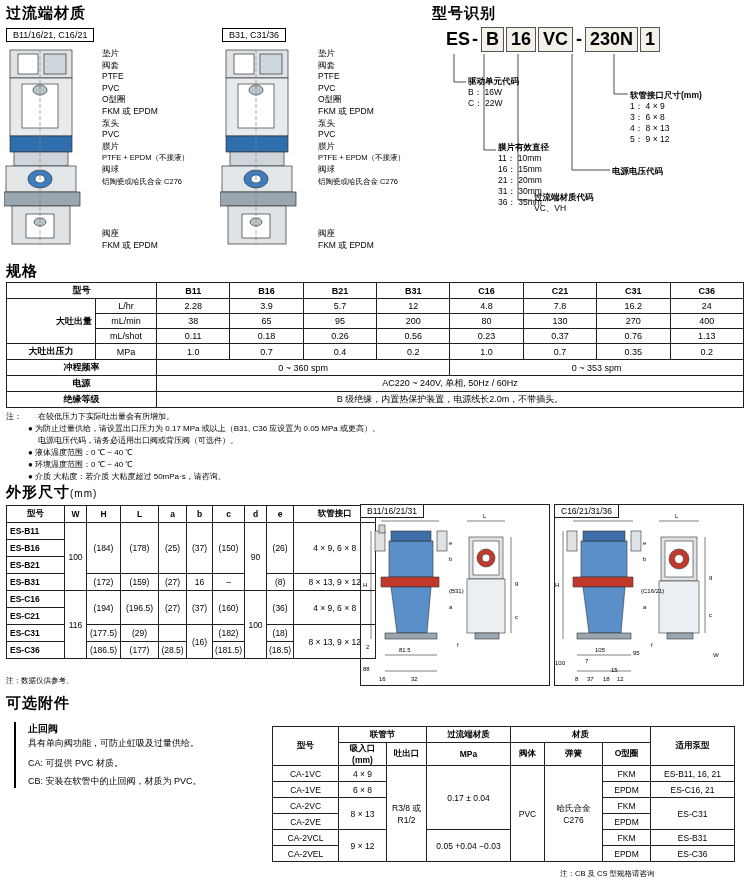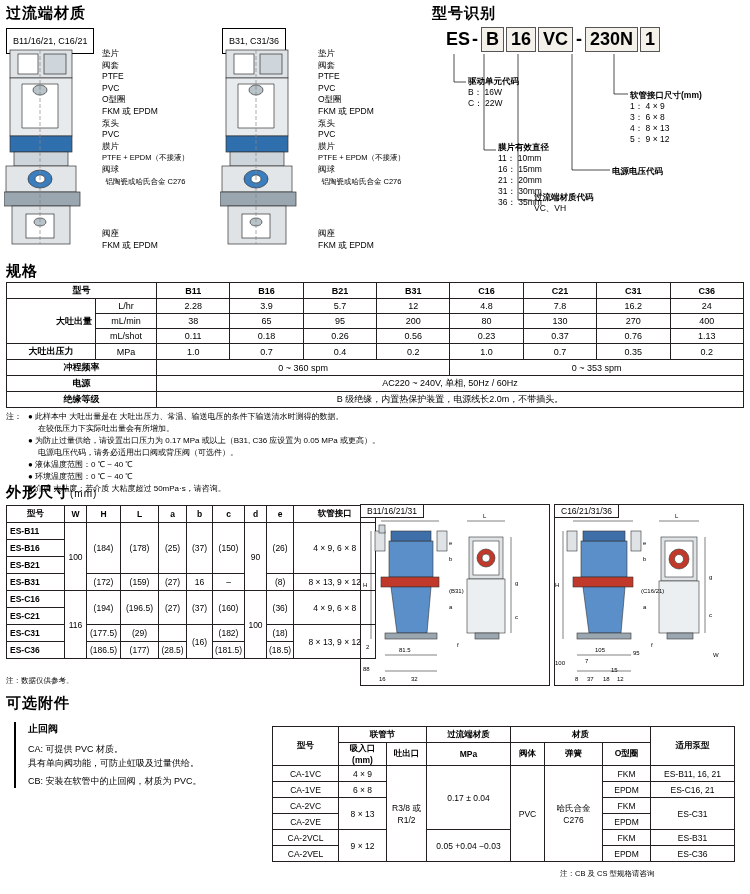--- a/index.html
+++ b/index.html
@@ -20,32 +20,32 @@
     letter-spacing: 1px;
   }
   .sec-title .unit { font-size: 10px; font-weight: normal; }
   
   #top { position: relative; height: 255px; }
   #title-flow { position: absolute; left: 6px; top: 4px; }
   #title-model { position: absolute; left: 432px; top: 4px; }
   .blk-label {
     border: 1px solid #000;
     font-size: 9px;
-    padding: 7px 6px;
+    padding: 1px 6px;
     display: inline-block;
     background: #fff;
   }
   #lbl-a { position: absolute; left: 6px; top: 28px; }
   #lbl-b { position: absolute; left: 222px; top: 28px; }
 
   
   .pump-draw { position: absolute; }
   .leaderlist { position: absolute; font-size: 8.5px; line-height: 11.6px; }
   .leaderlist div { white-space: nowrap; }
-  .small8 { font-size: 7.5px; text-align: center; }
+  .small8 { font-size: 7.5px; }
 
   
   #modelcode { position: absolute; left: 432px; top: 28px; width: 312px; }
   .mc-row { display: flex; align-items: center; height: 22px; font-weight: bold; font-size: 18px; }
   .mc-box {
     border: 1px solid #555; background: #f3f1ea;
     padding: 1px 4px; margin: 0 1px; min-width: 16px; text-align: center;
   }
   .mc-dash { padding: 0 2px; }
   .mc-note { font-size: 8.5px; font-weight: normal; line-height: 11px; }
@@ -305,21 +305,20 @@
     <td class="hdr" colspan="2">绝缘等级</td>
     <td colspan="8">B 级绝缘，内置热保护装置，电源线长2.0m，不带插头。</td>
   </tr>
 </tbody>
     </table>
 
 <div class="notes">
   <div style="position:relative;">
     <span style="position:absolute; left:0; top:0;">注：</span>
     <div style="margin-left:22px;">
-      <div>● 此样本中  大吐出量是在  大吐出压力、常温、输送电压的条件下输送清水时测得的数据。</div>
       <div style="margin-left:10px;">在较低压力下实际吐出量会有所增加。</div>
       <div>● 为防止过量供给，请设置出口压力为 0.17 MPa 或以上（B31, C36 应设置为 0.05 MPa 或更高）。</div>
       <div style="margin-left:10px;">电源电压代码，请务必适用出口阀或背压阀（可选件）。</div>
       <div>● 液体温度范围：0 ℃ ~ 40 ℃</div>
       <div>● 环境温度范围：0 ℃ ~ 40 ℃</div>
       <div>● 介质  大粘度：若介质  大粘度超过 50mPa·s，请咨询。</div>
     </div>
   </div>
 </div>
 </div>
@@ -510,22 +509,22 @@
       <text x="56" y="167">15</text>
     </g>
   </svg>
 </div>
 
 <div class="sec-title" id="acc-title">可选附件</div>
 
 <div id="acc-box">
   <div style="border-left:2px solid #000; padding-left:12px;">
     <div class="ttl">止回阀</div>
+    <div>具有单向阀功能，可防止虹吸及过量供给。</div>
     <div style="margin-top:6px;">CA: 可提供 PVC 材质。</div>
-    <div>具有单向阀功能，可防止虹吸及过量供给。</div>
     <div style="margin-top:4px;">CB: 安装在软管中的止回阀，材质为 PVC。</div>
   </div>
 </div>
 
 <table id="acctable">
   <tbody>
       <tr>
     <td class="hdr" rowspan="2" style="width:66px;">型号</td>
     <td class="hdr" colspan="2" style="width:88px;">联管节</td>
     <td class="hdr" rowspan="1" style="width:84px;">过流端材质</td>

